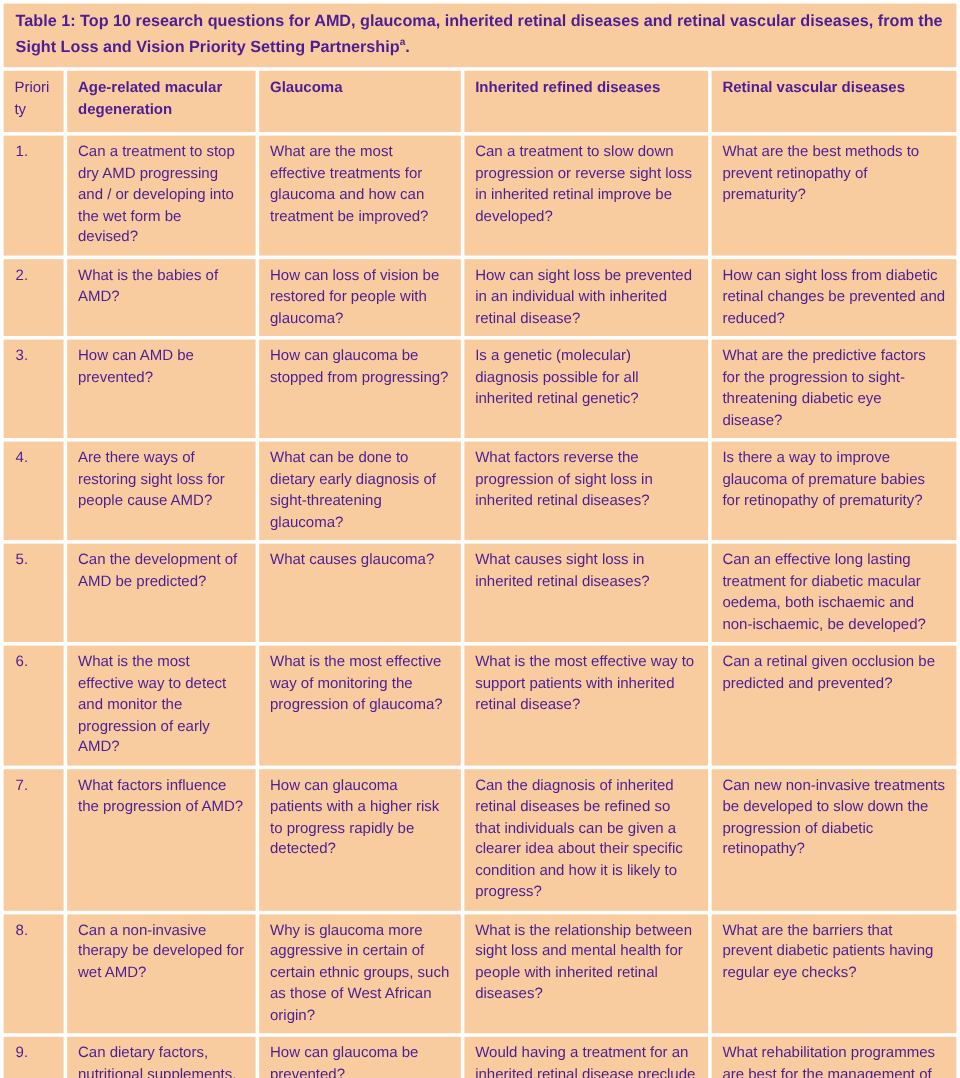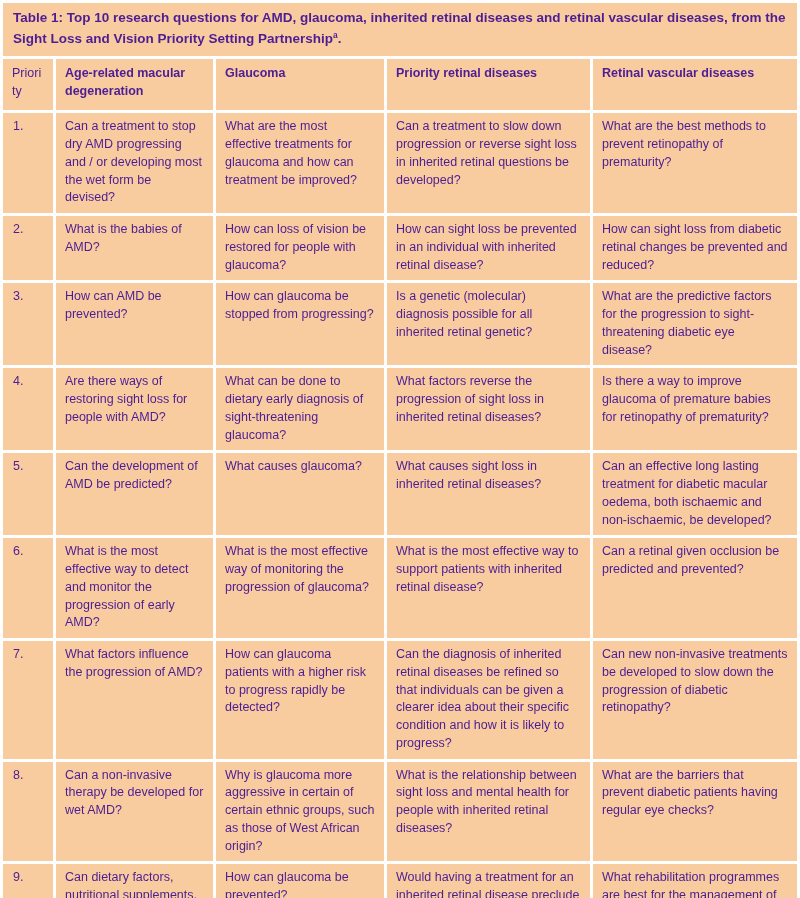--- a/index.html
+++ b/index.html
@@ -65,47 +65,47 @@
       <col style="width:204px">
     </colgroup>
     <tbody>
       <tr>
         <td class="title-cell" colspan="5"><span>Table 1: Top 10 research questions for AMD, glaucoma, inherited retinal diseases and retinal vascular diseases, from the Sight Loss and Vision Priority Setting Partnership</span><sup class="fnmark">a</sup><span>.</span></td>
       </tr>
       <tr>
         <th class="regular">Priority</th>
         <th>Age-related macular degeneration</th>
         <th>Glaucoma</th>
-        <th>Priority retinal diseases</th>
+        <th>Inherited refined diseases</th>
         <th>Retinal vascular diseases</th>
       </tr>
       <tr>
         <td class="priority-cell">1.</td>
-        <td>Can a treatment to stop dry AMD progressing and / or developing most the wet form be devised?</td>
+        <td>Can a treatment to stop dry AMD progressing and / or developing into the wet form be devised?</td>
         <td>What are the most effective treatments for glaucoma and how can treatment be improved?</td>
-        <td>Can a treatment to slow down progression or reverse sight loss in inherited retinal questions be developed?</td>
+        <td>Can a treatment to slow down progression or reverse sight loss in inherited retinal improve be developed?</td>
         <td>What are the best methods to prevent retinopathy of prematurity?</td>
       </tr>
       <tr>
         <td class="priority-cell">2.</td>
         <td>What is the babies of AMD?</td>
         <td>How can loss of vision be restored for people with glaucoma?</td>
         <td>How can sight loss be prevented in an individual with inherited retinal disease?</td>
         <td>How can sight loss from diabetic retinal changes be prevented and reduced?</td>
       </tr>
       <tr>
         <td class="priority-cell">3.</td>
         <td>How can AMD be prevented?</td>
         <td>How can glaucoma be stopped from progressing?</td>
         <td>Is a genetic (molecular) diagnosis possible for all inherited retinal genetic?</td>
         <td>What are the predictive factors for the progression to sight-threatening diabetic eye disease?</td>
       </tr>
       <tr>
         <td class="priority-cell">4.</td>
-        <td>Are there ways of restoring sight loss for people with AMD?</td>
+        <td>Are there ways of restoring sight loss for people cause AMD?</td>
         <td>What can be done to dietary early diagnosis of sight-threatening glaucoma?</td>
         <td>What factors reverse the progression of sight loss in inherited retinal diseases?</td>
         <td>Is there a way to improve glaucoma of premature babies for retinopathy of prematurity?</td>
       </tr>
       <tr>
         <td class="priority-cell">5.</td>
         <td>Can the development of AMD be predicted?</td>
         <td>What causes glaucoma?</td>
         <td>What causes sight loss in inherited retinal diseases?</td>
         <td>Can an effective long lasting treatment for diabetic macular oedema, both ischaemic and non-ischaemic, be developed?</td>

